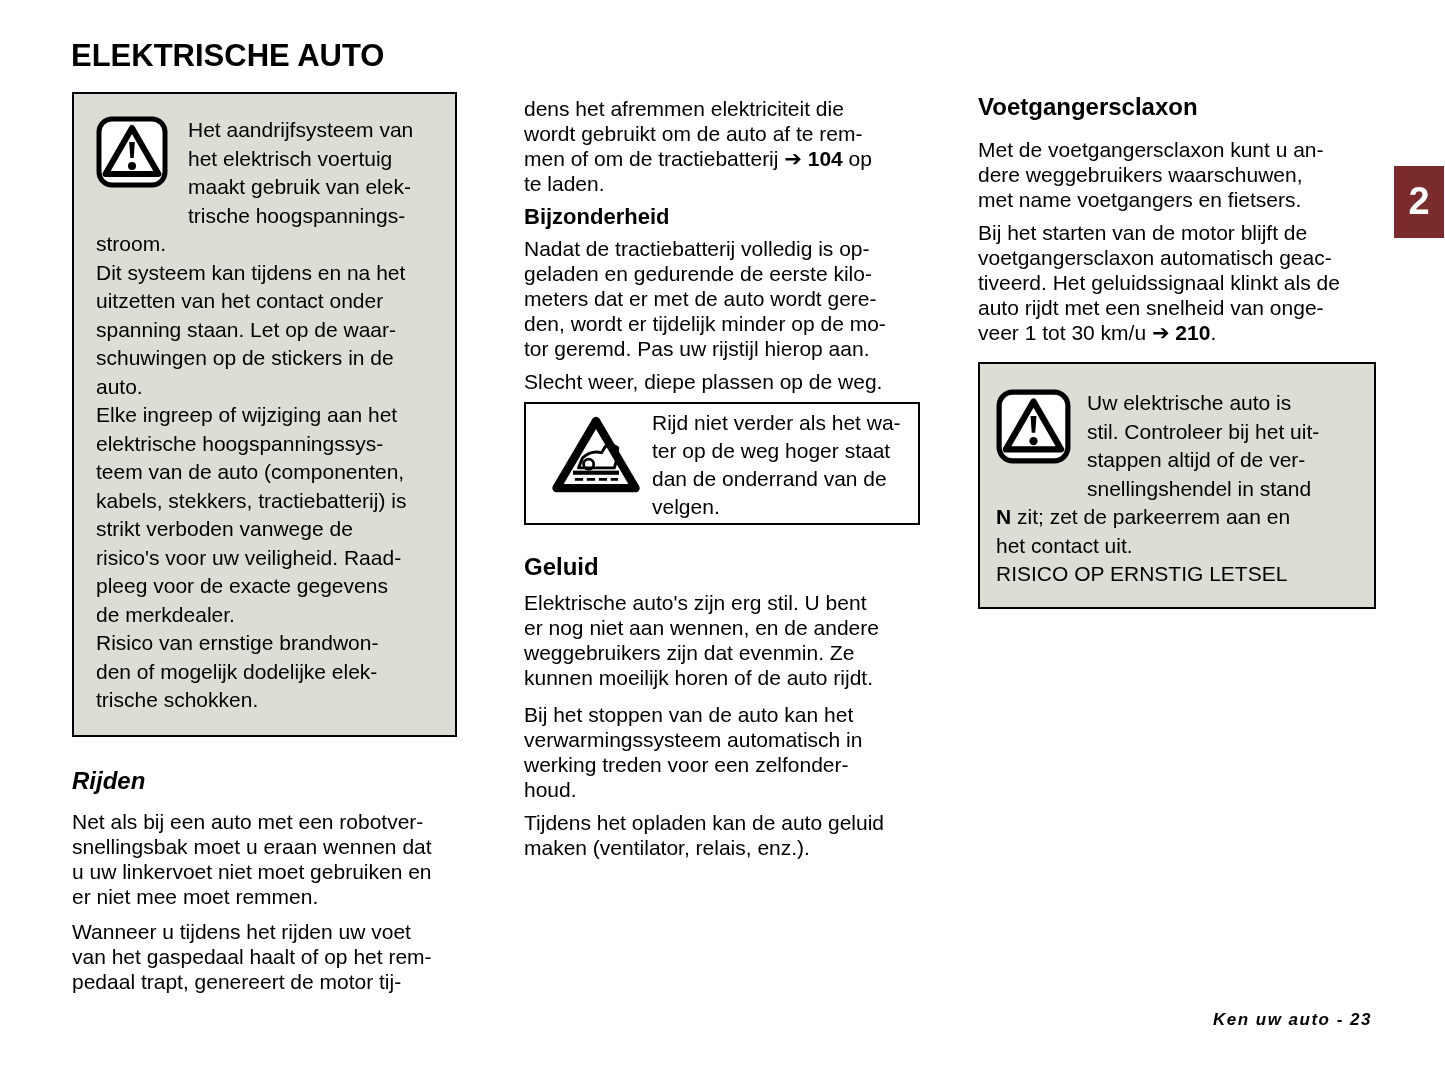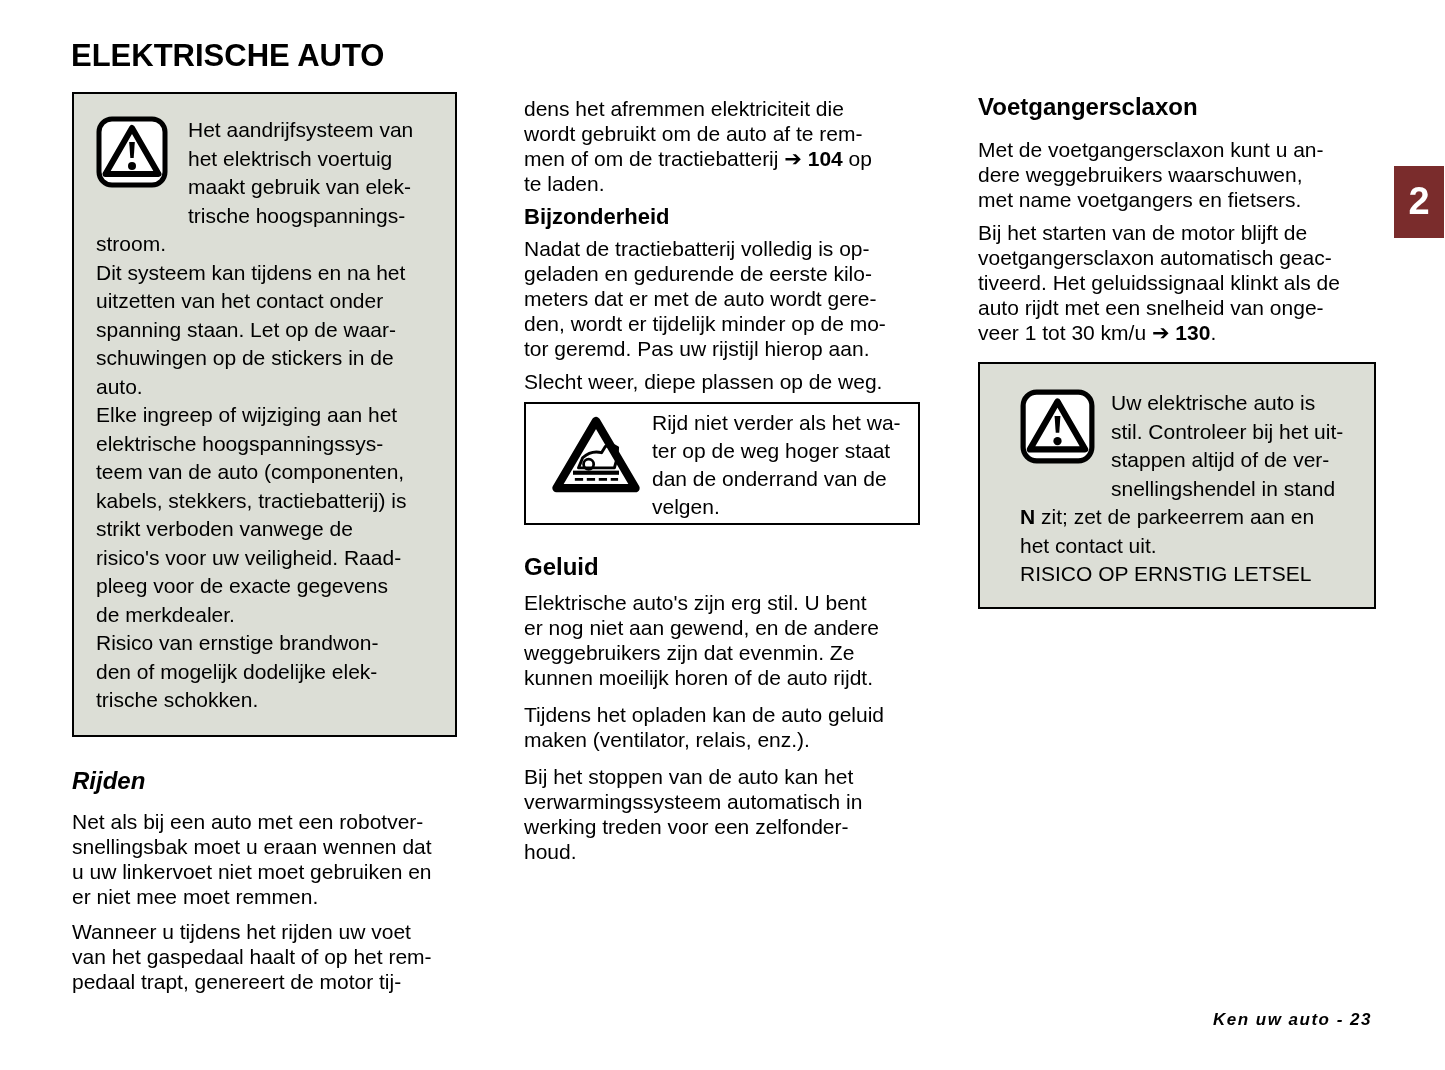--- a/index.html
+++ b/index.html
@@ -33,21 +33,21 @@
   b.ref{font-weight:bold;}
   .arr{font-weight:bold;}
   
   .wbox{
     border:2px solid #000;box-sizing:border-box;
   }
   .wbox.gray{background:#dcded6;}
   .wbox.white{background:#ffffff;}
   .wbox-left{width:385px;padding:22px 18px 20px 22px;}
   .wbox-mid{width:396px;padding:5px 8px 2px 24px;margin-top:8px;}
-  .wbox-right{width:398px;padding:25px 20px 18px 40px;margin-top:17px;}
+  .wbox-right{width:398px;padding:25px 20px 18px 16px;margin-top:17px;}
   .wt{
     font-size:21px;line-height:28.5px;white-space:pre-line;margin:0;
   }
   .wbox-mid .wt{line-height:28px;}
   .wt.bold{font-weight:normal;}
   .boxicon{float:left;display:block;}
   .boxicon.tri-left{width:72px;height:100px;margin-right:20px;}
   .boxicon.tri-right{width:75px;height:100px;margin-right:16px;}
   .boxicon.flood{width:92px;height:108px;margin-right:10px;padding-top:4px;}
   
@@ -135,41 +135,41 @@
         <rect x="66" y="70" width="8" height="3" fill="#000"></rect>
       </svg>
     </span>
     <div class="wt">Rijd niet verder als het wa-
 ter op de weg hoger staat
 dan de onderrand van de
 velgen.</div>
   </div>
   <h2 class="h2 geluid">Geluid</h2>
   <p class="body mb12">Elektrische auto's zijn erg stil. U bent
-er nog niet aan gewend, en de andere
+er nog niet aan wennen, en de andere
 weggebruikers zijn dat evenmin. Ze
 kunnen moeilijk horen of de auto rijdt.</p>
-  <p class="body mb12">Tijdens het opladen kan de auto geluid
-maken (ventilator, relais, enz.).</p>
   <p class="body">Bij het stoppen van de auto kan het
 verwarmingssysteem automatisch in
 werking treden voor een zelfonder-
 houd.</p>
+  <p class="body mb12">Tijdens het opladen kan de auto geluid
+maken (ventilator, relais, enz.).</p>
 </div>
 
 <div class="col col-right">
   <h2 class="h2 voetganger">Voetgangersclaxon</h2>
   <p class="body">Met de voetgangersclaxon kunt u an-
 dere weggebruikers waarschuwen,
 met name voetgangers en fietsers.</p>
   <p class="body"><span>Bij het starten van de motor blijft de
 voetgangersclaxon automatisch geac-
 tiveerd. Het geluidssignaal klinkt als de
 auto rijdt met een snelheid van onge-
-veer 1 tot 30 km/u </span><span class="arr">➔ </span><b class="ref">130</b><span>.</span></p>
+veer 1 tot 30 km/u </span><span class="arr">➔ </span><b class="ref">210</b><span>.</span></p>
   <div class="wbox gray wbox-right">
     <span class="boxicon tri-right">
       <svg width="75" height="75" viewBox="0 0 72 72" aria-hidden="true">
         <rect x="3" y="3" width="66" height="66" rx="13" fill="#fff" stroke="#000" stroke-width="5"></rect>
         <path d="M36 12 L62.5 58 L9.5 58 Z" fill="none" stroke="#000" stroke-width="6" stroke-linejoin="round"></path>
         <path d="M33.2 26 h5.6 l-1.1 16 h-3.4 Z" fill="#000"></path>
         <circle cx="36" cy="50" r="4" fill="#000"></circle>
       </svg>
     </span>
     <div class="wt">Uw elektrische auto is

